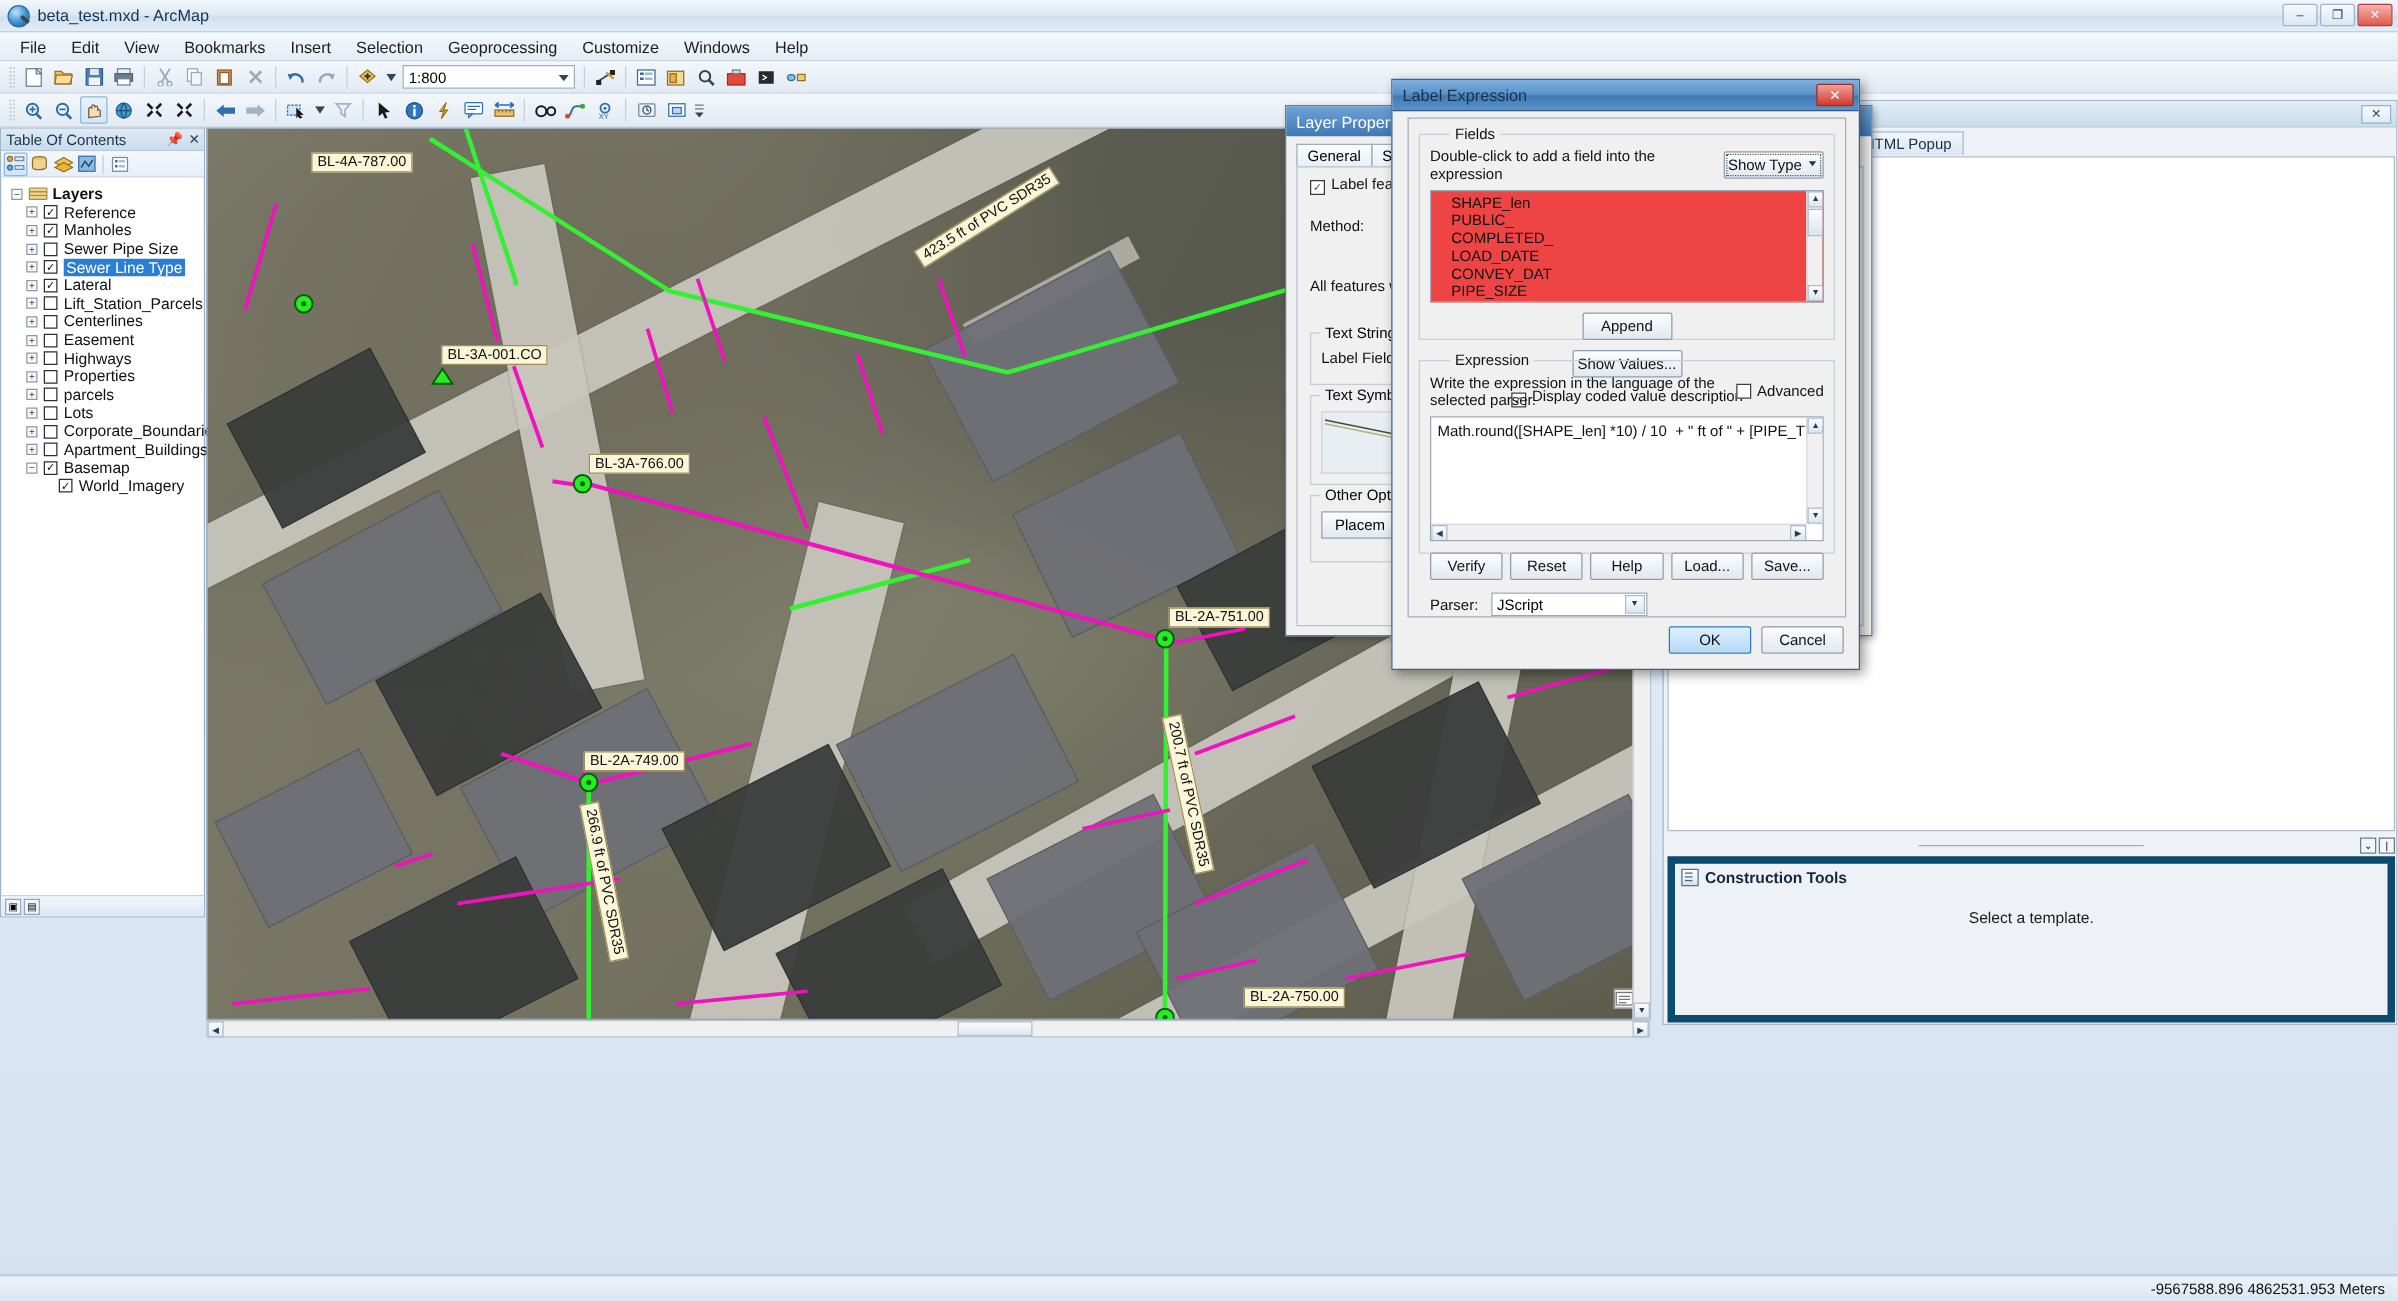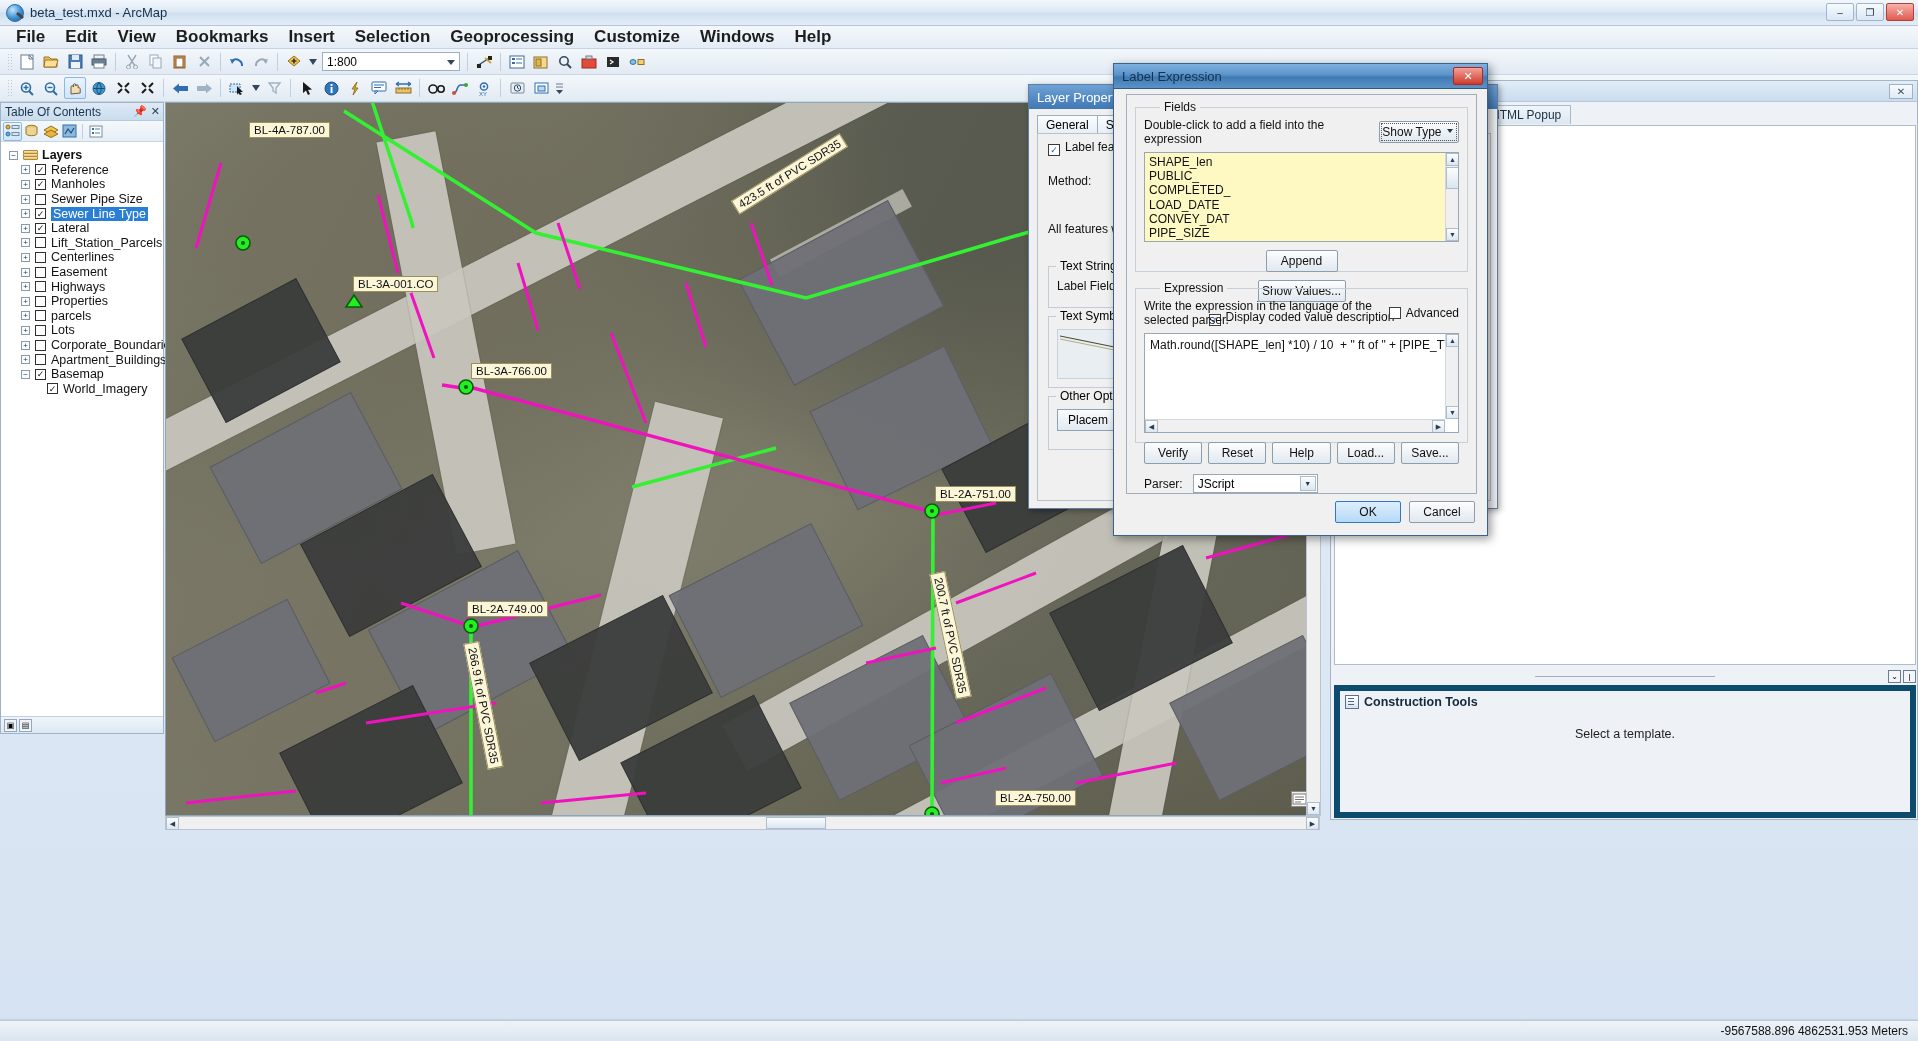--- a/index.html
+++ b/index.html
@@ -44,21 +44,21 @@
   }
   #winbtns .wb.close{ background:linear-gradient(180deg,#f7b2ac,#e05a4e); border-color:#b04038; color:#fff;}
 
   
   #menubar {
     position:absolute; left:0; top:26px; width:1918px; height:23px;
     background:linear-gradient(180deg,#f4f8fc,#e4ecf5);
     border-bottom:1px solid #c6d4e2;
     display:flex; align-items:center; padding-left:6px;
   }
-  #menubar .mi { padding:3px 10px; font-size:17px; color:#1d1d1d; cursor:default;font-weight:bold; }
+  #menubar .mi { padding:3px 10px; font-size:13px; color:#1d1d1d; cursor:default; }
 
   
   .toolbar {
     position:absolute; left:0; width:1918px; height:26px;
     background:linear-gradient(180deg,#f3f7fb,#e2eaf3);
     border-bottom:1px solid #c9d6e3;
     display:flex; align-items:center; padding-left:4px;
   }
   #toolbar1 { top:49px; }
   #toolbar2 { top:75px; height:27px; }
@@ -251,21 +251,21 @@
   .fieldset{ position:relative; border:1px solid #c7cfd8; margin:12px 8px 0 8px; padding:10px 8px 8px 8px;}
   .fieldset > .legend{ position:absolute; top:-8px; left:24px; background:#f0f0f0; padding:0 4px; font-size:12px;color:#111;}
   .small{ font-size:12px; color:#111; }
   .btn{
     border:1px solid #8c9dae; background:linear-gradient(180deg,#fcfdfe,#e1e8ef);
     font-size:12px; padding:3px 0; text-align:center; border-radius:2px; color:#111;
   }
   .btn.dotted{ outline:1px dotted #5a5a5a; outline-offset:-3px; }
   .btn.default{ border:1px solid #2f7ac0; background:linear-gradient(180deg,#dcefff,#b6d9f5);text-align:center; }
   .listbox{
-    border:1px solid #9aa8b6; background:#fef9c3; overflow:hidden; position:relative;
+    border:1px solid #9aa8b6; background:#ef4444; overflow:hidden; position:relative;padding-left:12px;
   }
   .listbox .li{ font-size:12px; padding:0 4px; line-height:14.2px; color:#111; }
   .vscroll{
     position:absolute; right:0; top:0; width:13px; height:100%;
     background:#f0f0f0; border-left:1px solid #cfd8e0;
   }
   .vscroll .ar{ position:absolute; left:0; width:13px;height:13px;
     background:linear-gradient(180deg,#fbfdff,#dce6f0); border:1px solid #aebccb;
     font-size:7px; display:flex;align-items:center;justify-content:center;color:#2b3d4e;}
   .vscroll .thumb{ position:absolute; left:0; width:13px; background:linear-gradient(180deg,#fcfdff,#dae5ef);

